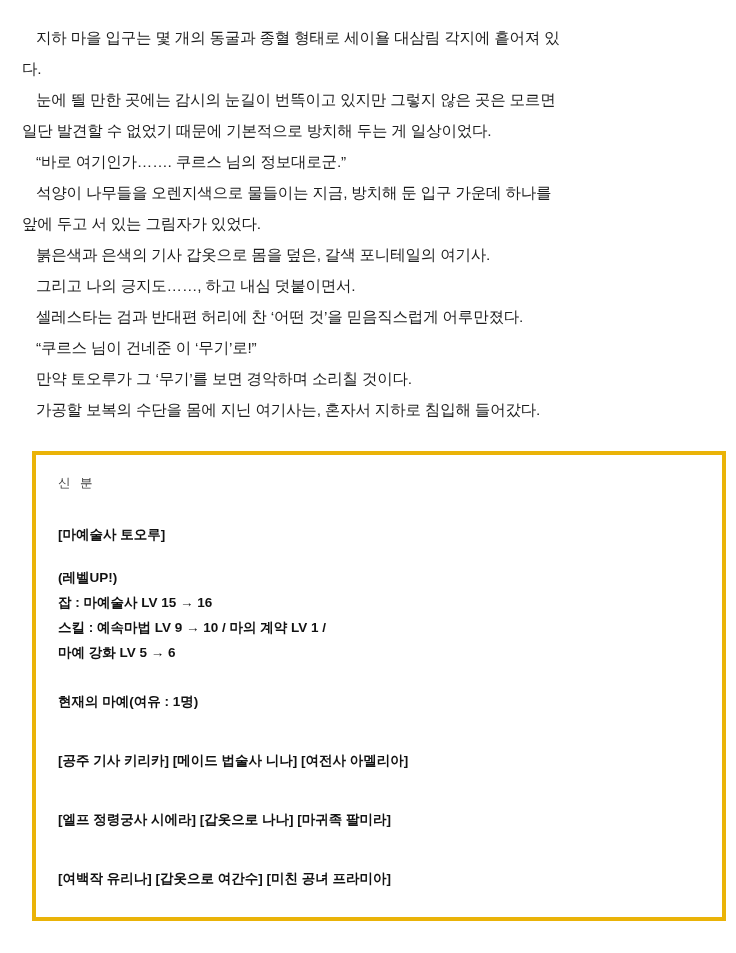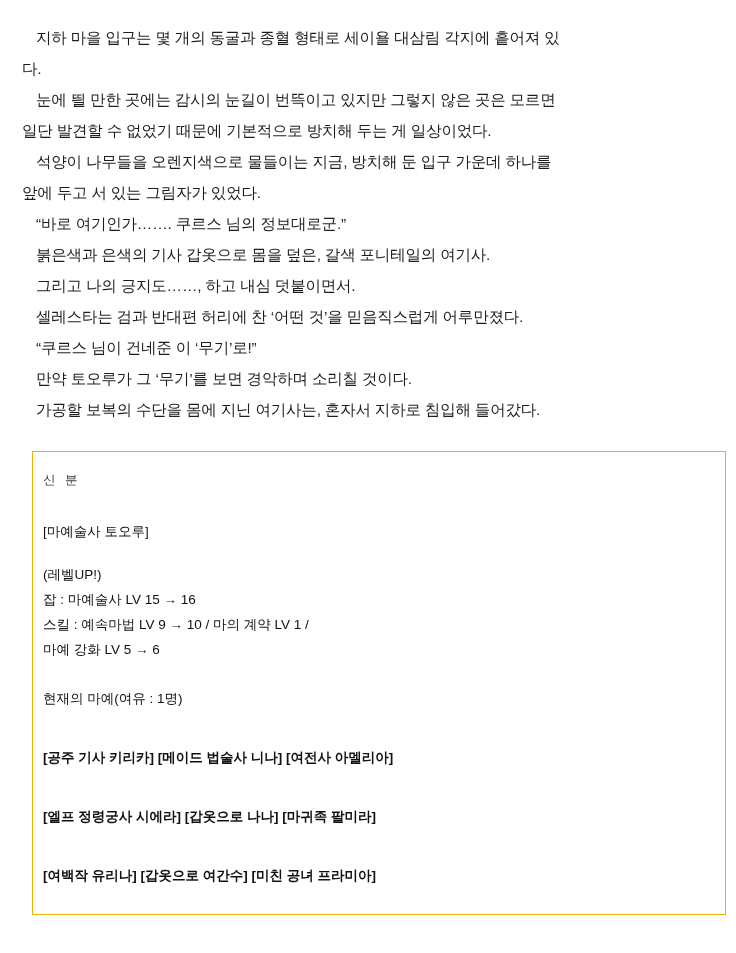--- a/index.html
+++ b/index.html
@@ -31,57 +31,57 @@
   .narrative p {
     margin: 0;
     text-indent: 14px;
     white-space: normal;
   }
   .status-box {
     margin-top: 26px;
     margin-left: 10px;
     width: 694px;
     box-sizing: border-box;
-    border: 1px solid #eab308;
-    padding: 20px 22px 26px 10px;
+    border: 4px solid #eab308;
+    padding: 20px 22px 26px 22px;
     min-height: 330px;
   }
   .status-title {
     font-size: 12.5px;
     color: #3a3a3a;
     letter-spacing: 3px;
     margin-bottom: 30px;
   }
   .status-line {
     font-size: 13.5px;
     line-height: 25px;
     color: #111111;
-    font-weight: normal;
+    font-weight: bold;
   }
   .gap-sm {
     height: 18px;
   }
   .gap-md {
     height: 24px;
   }
   .bracket-list .status-line {
     font-weight: bold;
     margin-top: 34px;
   }
 </style>
 </head>
 <body>
 
 <div class="page">
 
   <div class="narrative">
     <p>지하 마을 입구는 몇 개의 동굴과 종혈 형태로 세이욜 대삼림 각지에 흩어져 있다.</p>
     <p>눈에 띌 만한 곳에는 감시의 눈길이 번뜩이고 있지만 그렇지 않은 곳은 모르면 일단 발견할 수 없었기 때문에 기본적으로 방치해 두는 게 일상이었다.</p>
+    <p>“바로 여기인가……. 쿠르스 님의 정보대로군.”</p>
     <p>석양이 나무들을 오렌지색으로 물들이는 지금, 방치해 둔 입구 가운데 하나를 앞에 두고 서 있는 그림자가 있었다.</p>
-    <p>“바로 여기인가……. 쿠르스 님의 정보대로군.”</p>
     <p>붉은색과 은색의 기사 갑옷으로 몸을 덮은, 갈색 포니테일의 여기사.</p>
     <p>그리고 나의 긍지도……, 하고 내심 덧붙이면서.</p>
     <p>셀레스타는 검과 반대편 허리에 찬 ‘어떤 것’을 믿음직스럽게 어루만졌다.</p>
     <p>“쿠르스 님이 건네준 이 ‘무기’로!”</p>
     <p>만약 토오루가 그 ‘무기’를 보면 경악하며 소리칠 것이다.</p>
     <p>가공할 보복의 수단을 몸에 지닌 여기사는, 혼자서 지하로 침입해 들어갔다.</p>
   </div>
 
   <div class="status-box">
     <div class="status-title">신 분</div>

